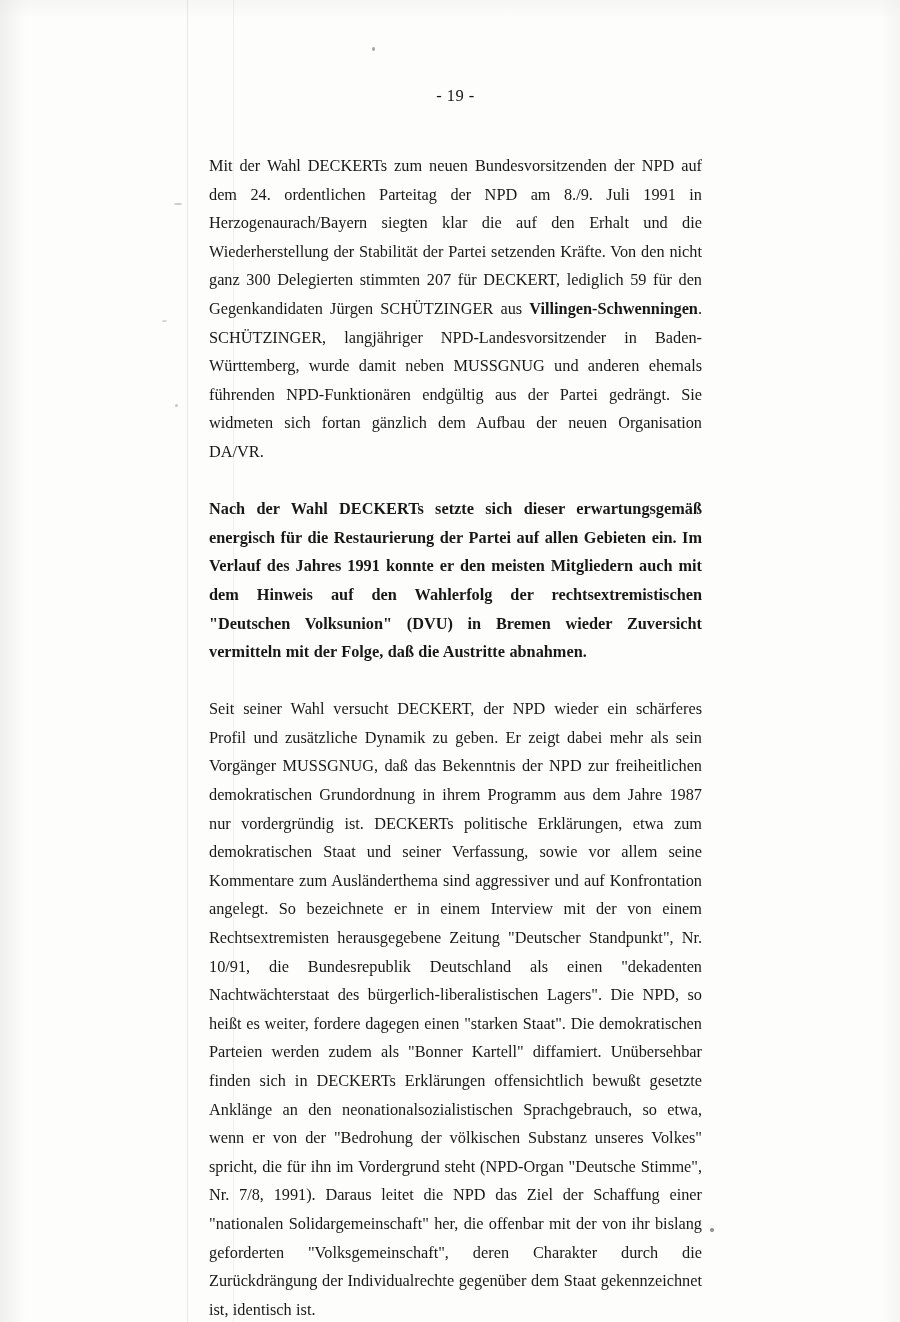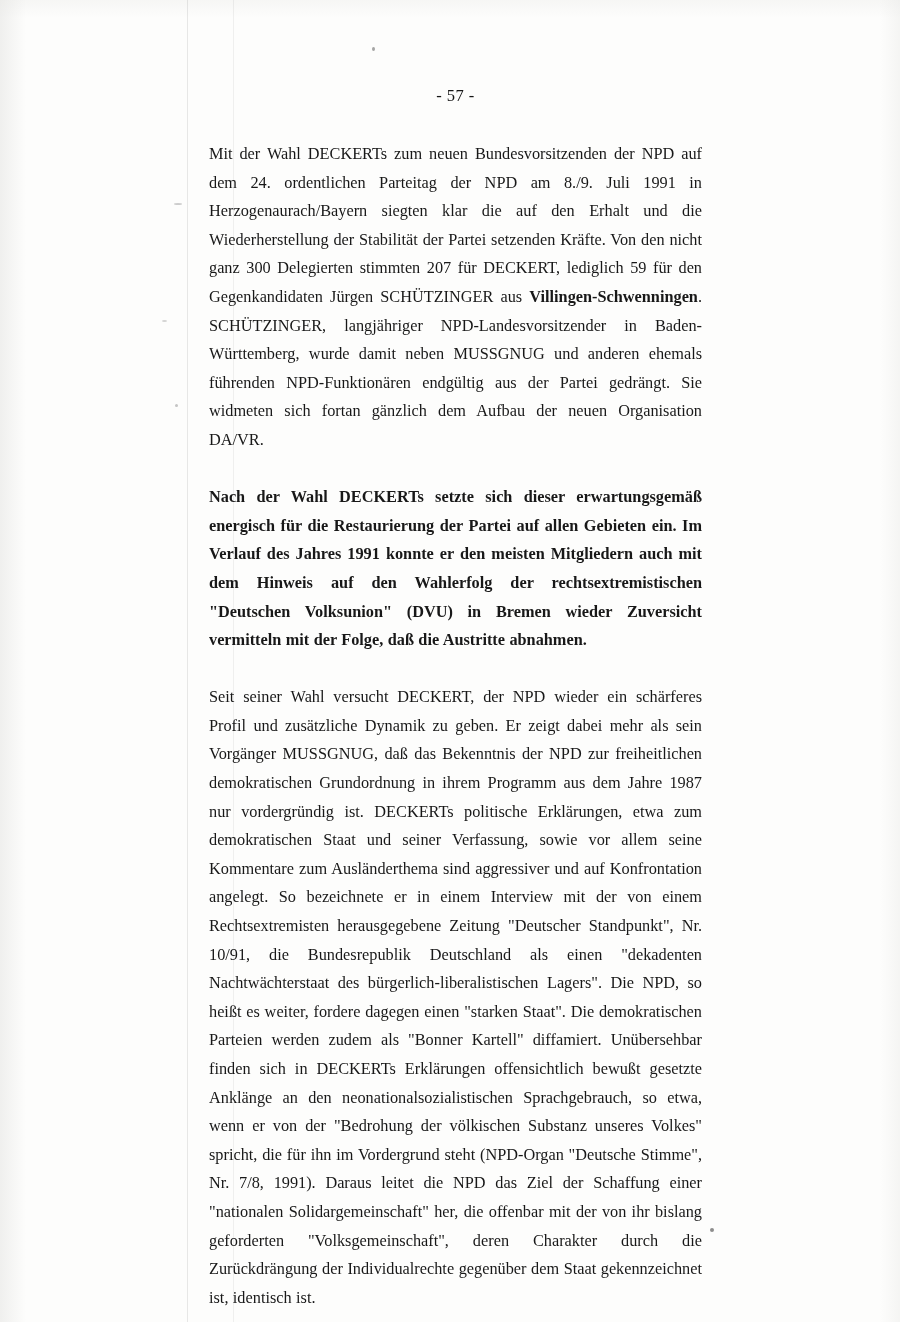--- a/index.html
+++ b/index.html
@@ -67,21 +67,21 @@
     text-justify: inter-word;
     font-size: 16.3px;
     line-height: 28.6px;
     margin: 0;
     color: #181818;
     -webkit-hyphens: none;
     hyphens: none;
     word-spacing: 0.02em;
   }
 
-  p.p1 { margin-top: 34px; }
+  p.p1 { margin-top: 46px; }
   p.p2 { margin-top: 28.6px; font-weight: bold; }
   p.p3 { margin-top: 28.6px; }
 
   b.bold-name { font-weight: bold; }
 
   
   .speck {
     position: absolute;
     border-radius: 50%;
     background: #5c5c5c;
@@ -101,18 +101,18 @@
   <div class="streak a"></div>
   <div class="streak b"></div>
 
   <span class="speck top"></span>
   <span class="speck left1"></span>
   <span class="speck left2"></span>
   <span class="speck left3"></span>
   <span class="speck bot"></span>
 
   <div class="content">
-    <div class="folio">- 57 -</div>
+    <div class="folio">- 19 -</div>
     <p class="para p1"><span>Mit der Wahl DECKERTs zum neuen Bundesvorsitzenden der NPD auf dem 24. ordentlichen Parteitag der NPD am 8./9. Juli 1991 in Herzogenaurach/Bayern siegten klar die auf den Erhalt und die Wiederherstellung der Stabilität der Partei setzenden Kräfte. Von den nicht ganz 300 Delegierten stimmten 207 für DECKERT, lediglich 59 für den Gegenkandidaten Jürgen SCHÜTZINGER aus </span><b class="bold-name">Villingen-Schwenningen</b><span>. SCHÜTZINGER, langjähriger NPD-Landesvorsitzender in Baden-Württemberg, wurde damit neben MUSSGNUG und anderen ehemals führenden NPD-Funktionären endgültig aus der Partei gedrängt. Sie widmeten sich fortan gänzlich dem Aufbau der neuen Organisation DA/VR.</span></p>
     <p class="para p2"><span>Nach der Wahl DECKERTs setzte sich dieser erwartungsgemäß energisch für die Restaurierung der Partei auf allen Gebieten ein. Im Verlauf des Jahres 1991 konnte er den meisten Mitgliedern auch mit dem Hinweis auf den Wahlerfolg der rechtsextremistischen "Deutschen Volksunion" (DVU) in Bremen wieder Zuversicht vermitteln mit der Folge, daß die Austritte abnahmen.</span></p>
     <p class="para p3"><span>Seit seiner Wahl versucht DECKERT, der NPD wieder ein schärferes Profil und zusätzliche Dynamik zu geben. Er zeigt dabei mehr als sein Vorgänger MUSSGNUG, daß das Bekenntnis der NPD zur freiheitlichen demokratischen Grundordnung in ihrem Programm aus dem Jahre 1987 nur vordergründig ist. DECKERTs politische Erklärungen, etwa zum demokratischen Staat und seiner Verfassung, sowie vor allem seine Kommentare zum Ausländerthema sind aggressiver und auf Konfrontation angelegt. So bezeichnete er in einem Interview mit der von einem Rechtsextremisten herausgegebene Zeitung "Deutscher Standpunkt", Nr. 10/91, die Bundesrepublik Deutschland als einen "dekadenten Nachtwächterstaat des bürgerlich-liberalistischen Lagers". Die NPD, so heißt es weiter, fordere dagegen einen "starken Staat". Die demokratischen Parteien werden zudem als "Bonner Kartell" diffamiert. Unübersehbar finden sich in DECKERTs Erklärungen offensichtlich bewußt gesetzte Anklänge an den neonationalsozialistischen Sprachgebrauch, so etwa, wenn er von der "Bedrohung der völkischen Substanz unseres Volkes" spricht, die für ihn im Vordergrund steht (NPD-Organ "Deutsche Stimme", Nr. 7/8, 1991). Daraus leitet die NPD das Ziel der Schaffung einer "nationalen Solidargemeinschaft" her, die offenbar mit der von ihr bislang geforderten "Volksgemeinschaft", deren Charakter durch die Zurückdrängung der Individualrechte gegenüber dem Staat gekennzeichnet ist, identisch ist.</span></p>
   </div>
 </div>
 
 </body></html>

